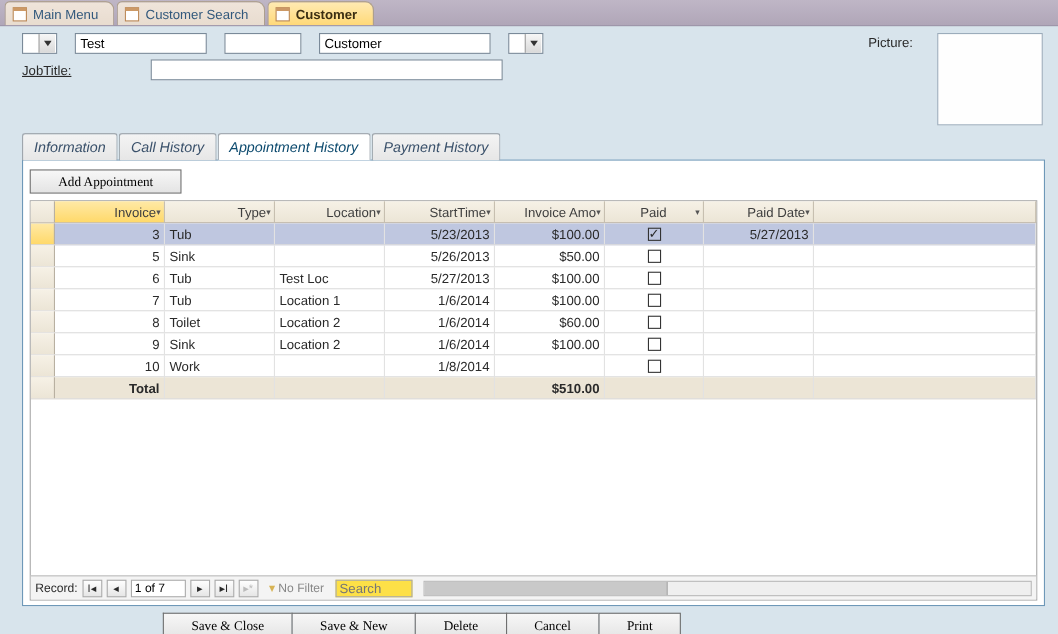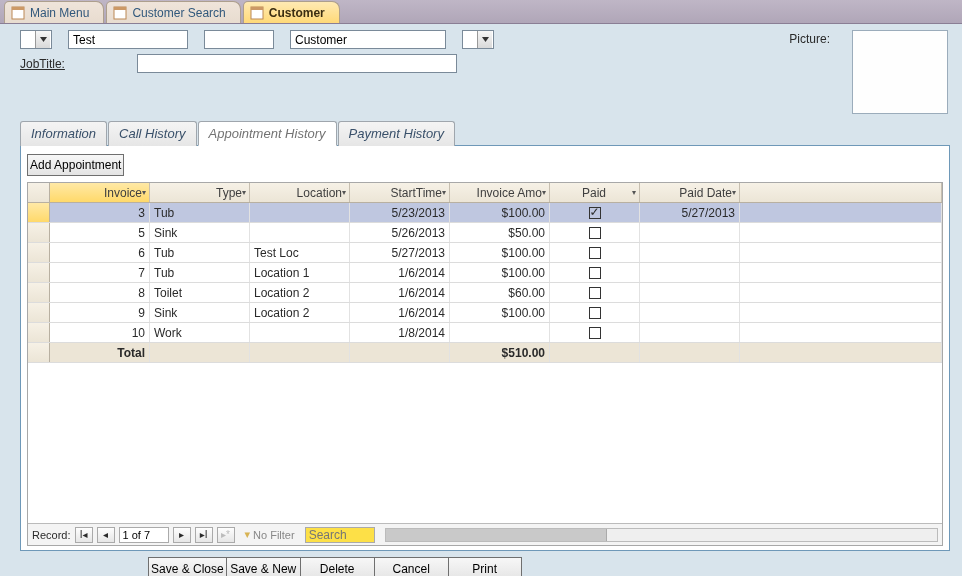--- a/index.html
+++ b/index.html
@@ -91,40 +91,40 @@
     border:1px solid #9fa6ad;
     border-bottom:none;
     border-radius:3px 3px 0 0;
     margin-right:1px;
     color:#39506a;
     font-size:13px;
     cursor:pointer;
   }
   .subtab.active {
     background:#fff;
-    color:#737373;
+    color:#0c4a6e;
     border-bottom:1px solid #fff;
     position:relative;z-index:2;
   }
   .panel {
     border:1px solid #6e98b8;
     border-top:1px solid #6e98b8;
     background:#fff;
     padding:8px 6px 4px 6px;
     width:930px;
     margin-top:-1px;
   }
   .btn {
-    padding: 2px 2px;
+    padding: 2px 25px;
     background: linear-gradient(#f7f7f7,#e4e4e4);
     border:1px solid #6f6f6f;
     font-size:12px;
     cursor:pointer;
     height:22px;
-    display:inline-flex;align-items:center;
+    display:inline-flex;align-items:center;font-family:Liberation Serif, serif;
   }
   .grid {
     border:1px solid #a8a8a8;
     margin-top:6px;
     width:916px;
     background:#fff;
   }
   .ghead {
     display:grid;
     grid-template-columns: 22px 100px 100px 100px 100px 100px 90px 100px 1fr;

